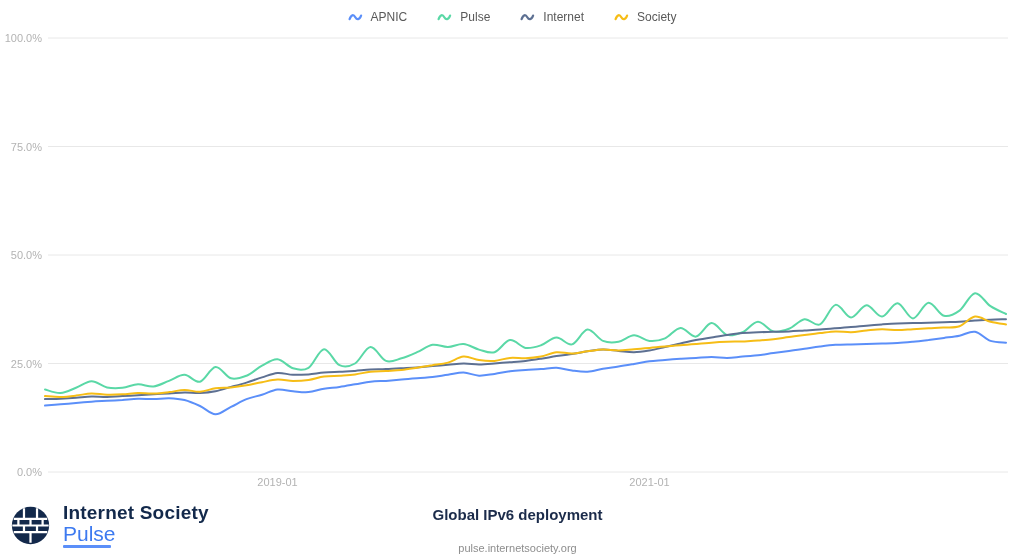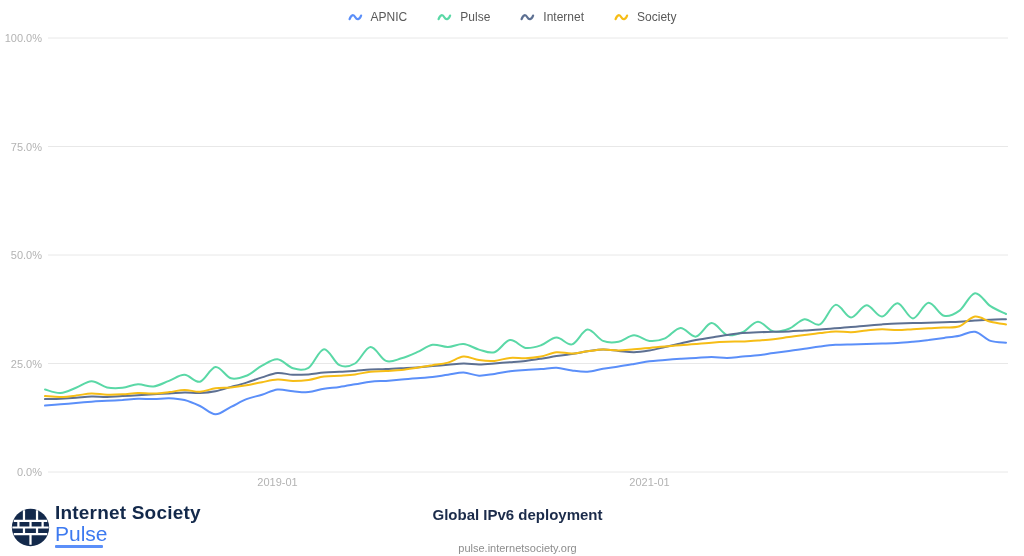--- a/index.html
+++ b/index.html
@@ -9,21 +9,21 @@
   }
   .legend{
     position:absolute;top:10px;left:0;right:0;
     display:flex;justify-content:center;align-items:center;gap:30px;
   }
   .legend-item{display:flex;align-items:center;gap:8px;cursor:pointer;}
   .legend-item .lbl{font-size:12px;color:#595959;}
   #chart-svg{position:absolute;left:0;top:0;}
   #chart-svg text{font-family:"Liberation Sans", sans-serif;}
   .footer{position:absolute;left:0;right:0;bottom:0;height:56px;}
-  .brand{position:absolute;left:10px;top:3px;display:flex;align-items:flex-end;gap:4px;}
+  .brand{position:absolute;left:10px;top:3px;display:flex;align-items:center;gap:12px;}
   .brand-text{display:flex;flex-direction:column;}
   .brand-name{font-size:19px;font-weight:bold;color:#13294b;line-height:20px;letter-spacing:.2px;}
   .brand-product{font-size:21px;color:#3d7af0;line-height:19px;margin-top:1px;}
   .brand-underline{width:48px;height:3px;background:#5b8ff9;margin-top:2px;border-radius:1px;}
   .center-block{position:absolute;left:0;right:0;top:6px;text-align:center;padding-left:11px;}
   .chart-title{font-size:15px;font-weight:bold;color:#1b2b4a;}
   .chart-subtitle{font-size:11px;color:#8d8d8d;margin-top:19px;}
   .datasource{position:absolute;right:16px;top:29px;font-size:10.5px;color:#9a9a9a;}
 </style>
 </head>

